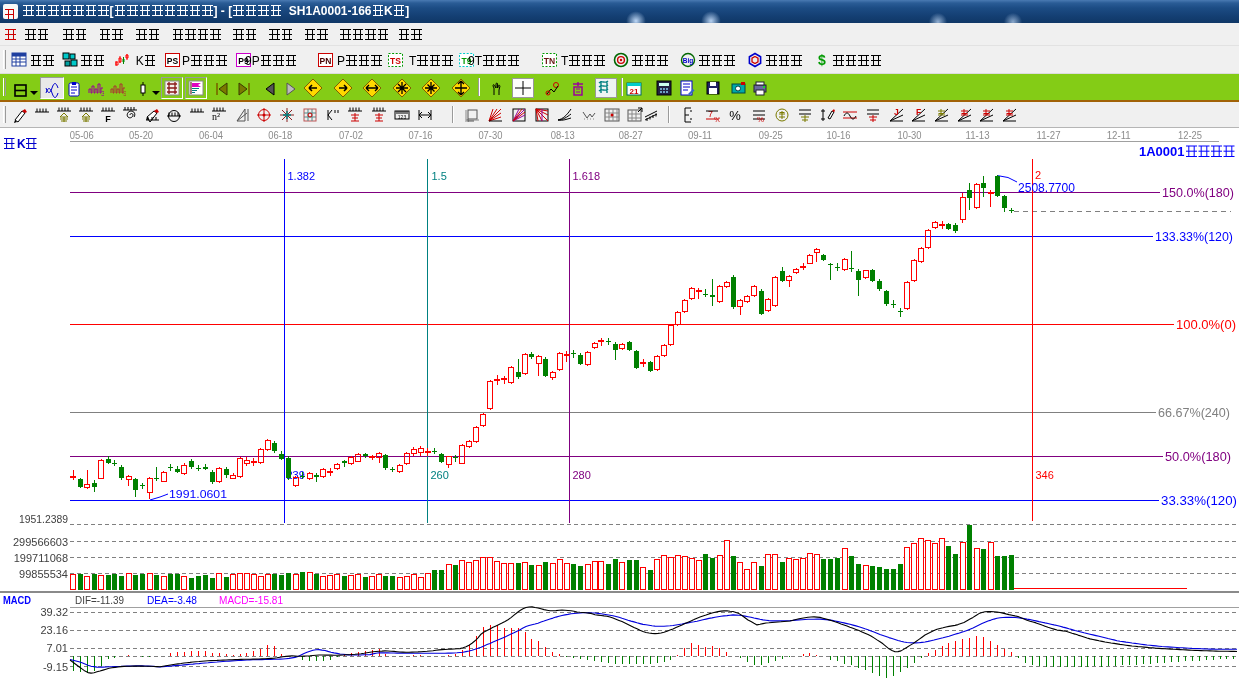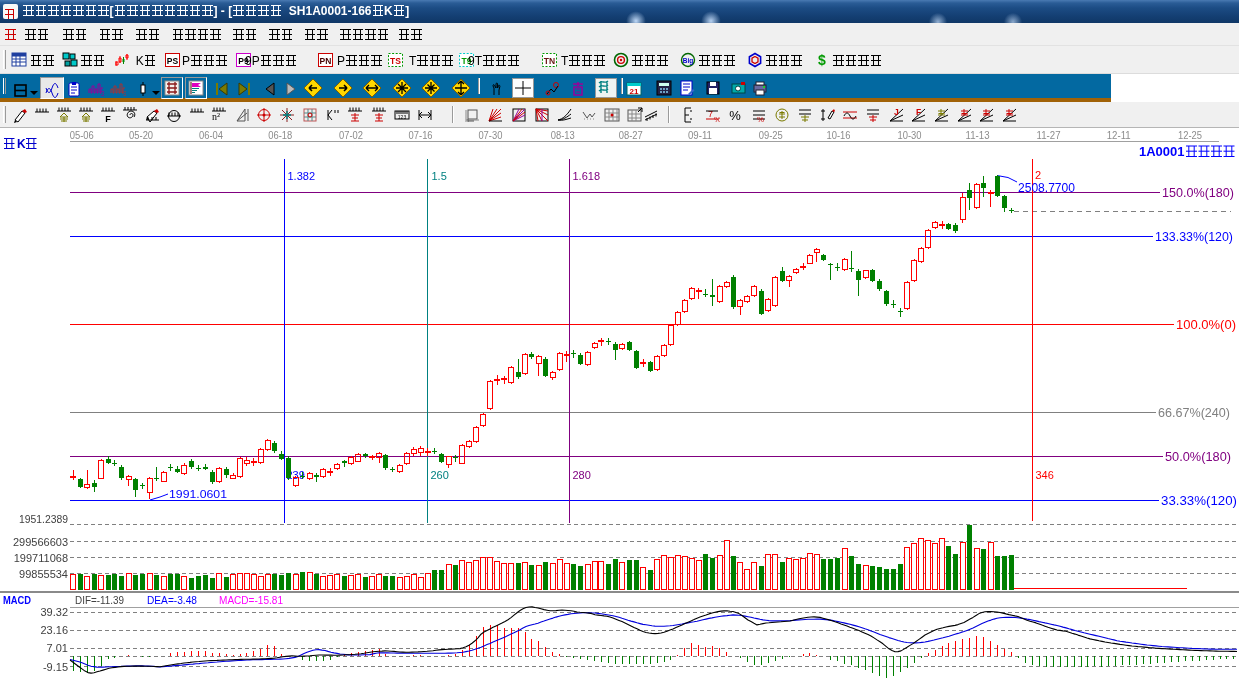--- a/index.html
+++ b/index.html
@@ -16,21 +16,21 @@
 radial-gradient(circle 14px at 711px 21px,rgba(200,225,255,.9),rgba(200,225,255,0) 70%),
 radial-gradient(circle 13px at 938px 22px,rgba(190,215,245,.75),rgba(190,215,245,0) 70%),
 radial-gradient(circle 13px at 1013px 22px,rgba(190,215,245,.7),rgba(190,215,245,0) 70%),
 linear-gradient(180deg,#4a7ab2 0,#2a5c96 3px,#1c4c84 8px,#143f73 16px,#0f3766 23px);}
 #title .txt{position:absolute;left:22px;top:4px;color:#fff;font-size:12px;font-weight:bold;white-space:nowrap}
 #appico{position:absolute;left:3px;top:4px;width:15px;height:15px;background:#f8f8f8;border-radius:2px;color:#cc0000}
 #appico i{margin:1.5px 0 0 2px}
 #menu{left:0;top:23px;width:1239px;height:23px;background:#f0f0f0;border-bottom:1px solid #e2e2e2}
 #menu .mi{position:absolute;top:5px;color:#000;font-size:12px}
 #tb1{left:0;top:46px;width:1239px;height:28px;background:#f0f0f0;border-bottom:1px solid #dcdcdc}
-#tb2{left:0;top:74px;width:1111px;height:28px;background:#0369a1;border-bottom:4px solid #a16207}
+#tb2{left:0;top:74px;width:1239px;height:28px;background:#84cc16;border-bottom:2px solid #a16207}
 #tb3{left:0;top:102px;width:1239px;height:26px;background:#f0f0f0;border-bottom:1px solid #b5b5b5}
 .grip{position:absolute;left:3px;top:4px;bottom:4px;width:3px;border-left:1px solid #fff;border-right:1px solid #9a9a9a}
 .ico{position:absolute;top:6px}
 .lbl{position:absolute;top:8px;color:#000;font-size:12px;white-space:nowrap}
 .vsep{position:absolute;top:4px;bottom:4px;width:2px;border-left:1px solid #9a9a9a;border-right:1px solid #fff}
 svg{position:absolute;left:0;top:0}
 </style></head><body>
 <div id="page">
 <svg width="1239" height="684">
 <line x1="70.0" y1="141.0" x2="1219.0" y2="141.0" stroke="#a0a0a0" stroke-width="1" opacity="1" shape-rendering="crispEdges"></line>

